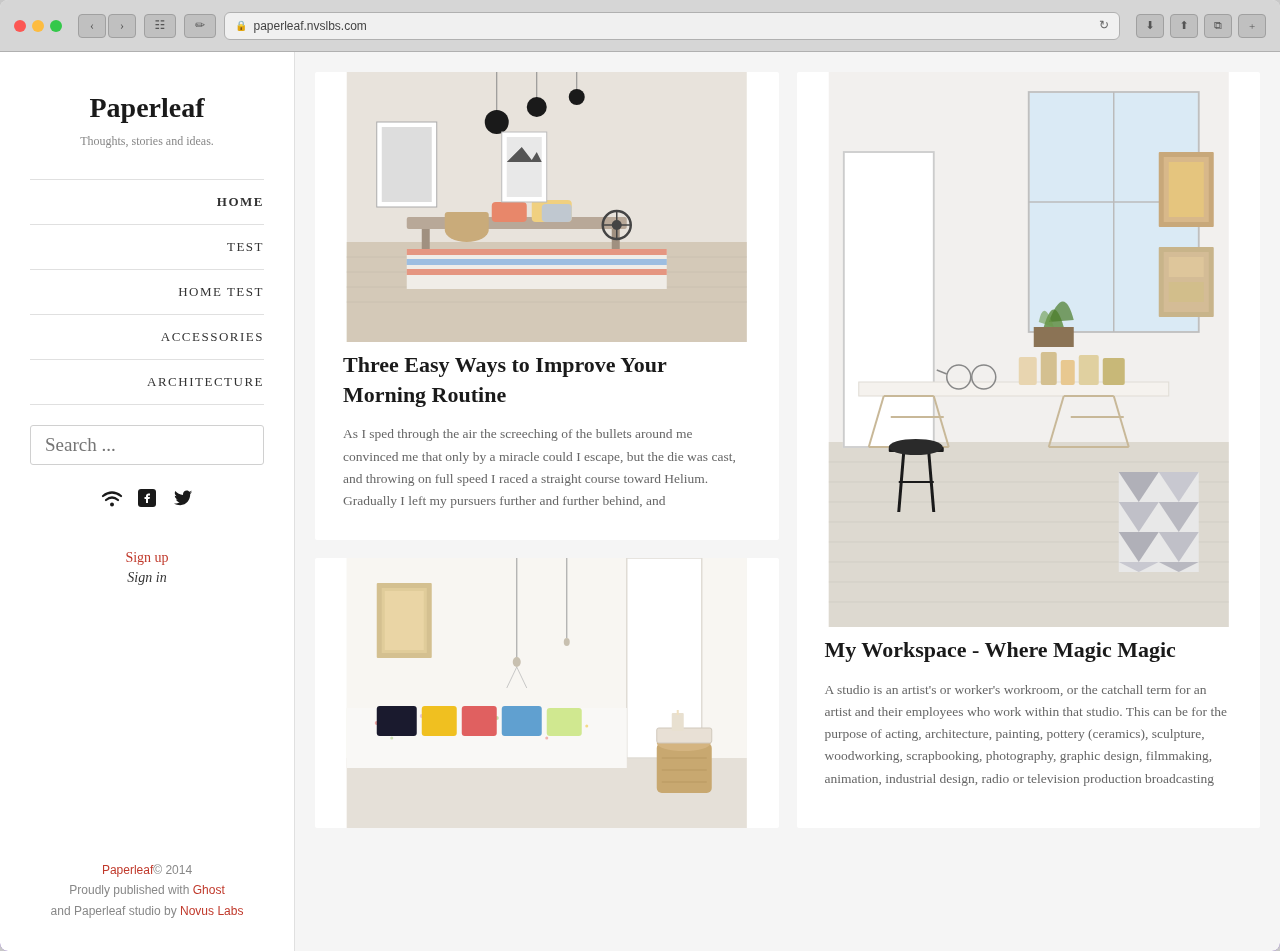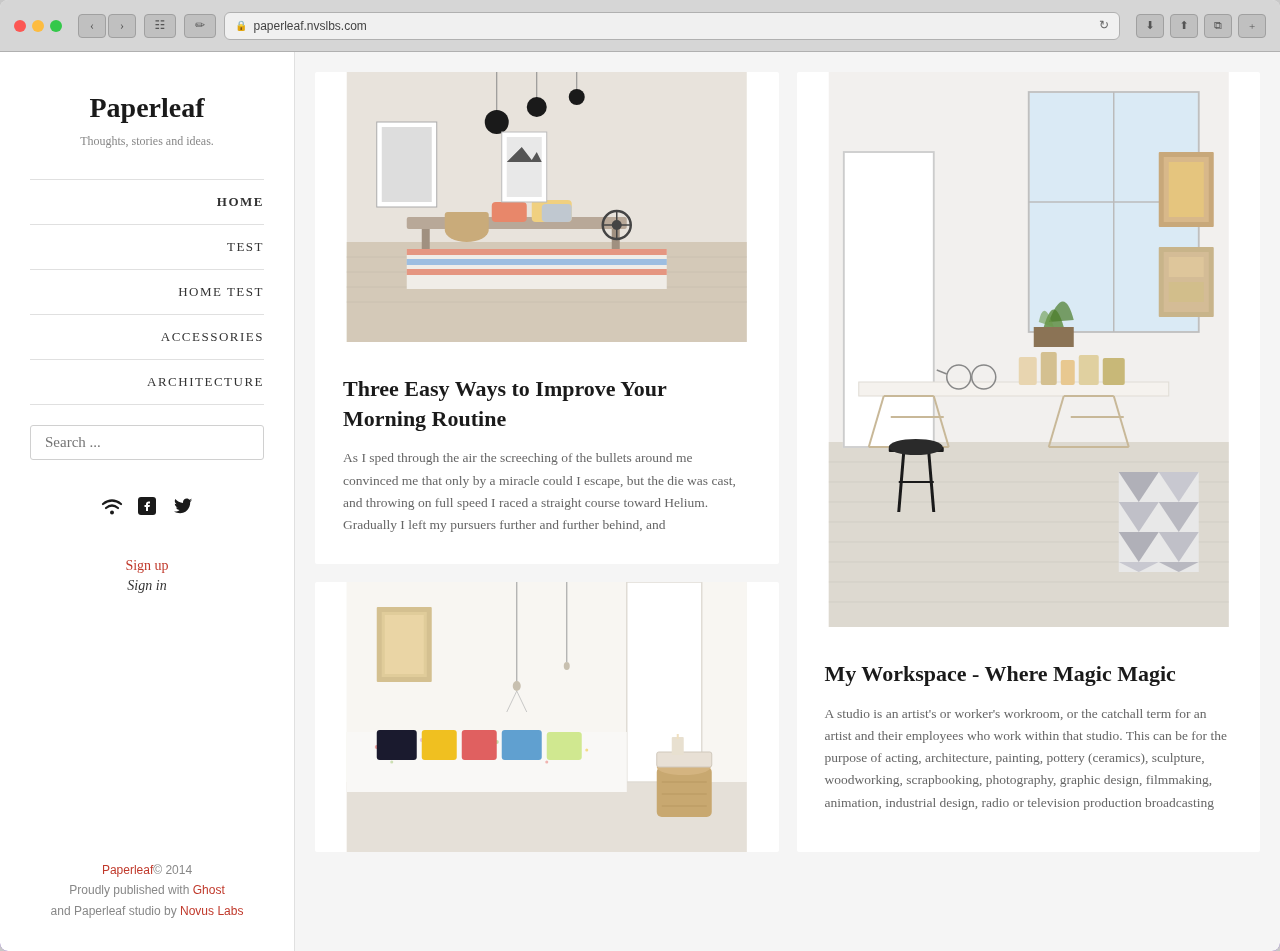--- a/index.html
+++ b/index.html
@@ -135,25 +135,25 @@
 
     .nav-item.active {
       font-weight: 700;
     }
 
     .search-box {
       width: 100%;
       border: 1px solid #d0d0d0;
       border-radius: 3px;
       padding: 8px 14px;
-      font-size: 15px;
+      font-size: 19px;
       color: #999;
       font-family: 'Georgia', serif;
       outline: none;
-      margin-bottom: 36px;
+      margin-bottom: 23px;
     }
 
     .social-icons {
       display: flex;
       gap: 14px;
       margin-bottom: 16px;
     }
 
     .social-icon {
       font-size: 22px;
@@ -232,21 +232,21 @@
       overflow: hidden;
     }
 
     
     .placeholder-img {
       width: 100%;
       height: 100%;
     }
 
     .card-body {
-      padding: 32px 28px 28px;
+      padding: 8px 28px 28px;
     }
 
     .card-title {
       font-size: 22px;
       font-weight: bold;
       color: #1a1a1a;
       font-family: 'Georgia', serif;
       margin-bottom: 14px;
       line-height: 1.35;
     }

